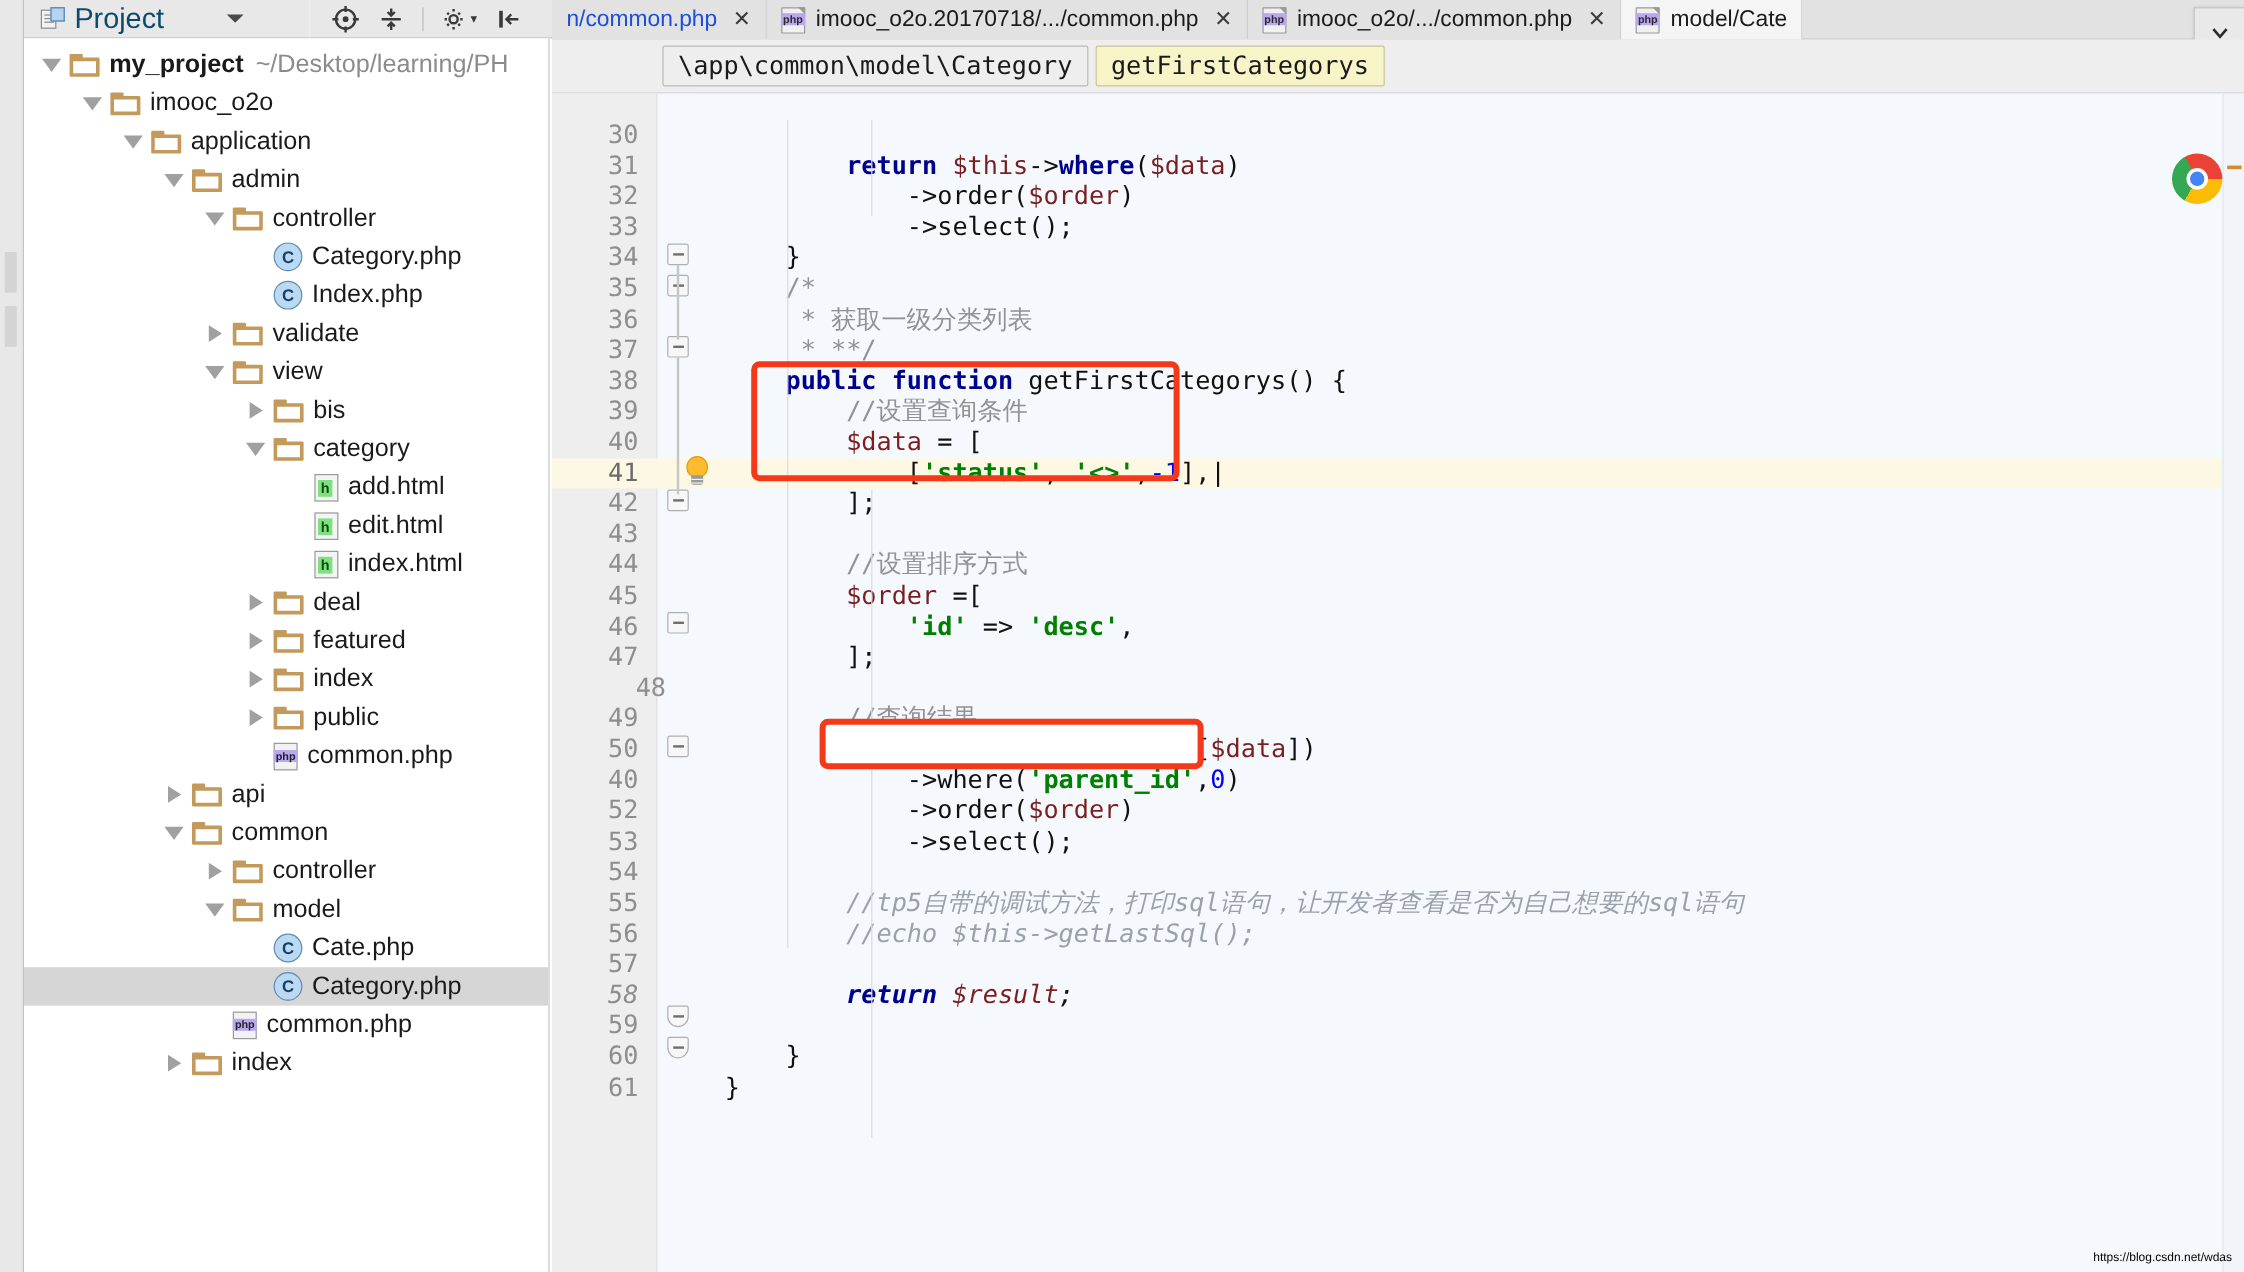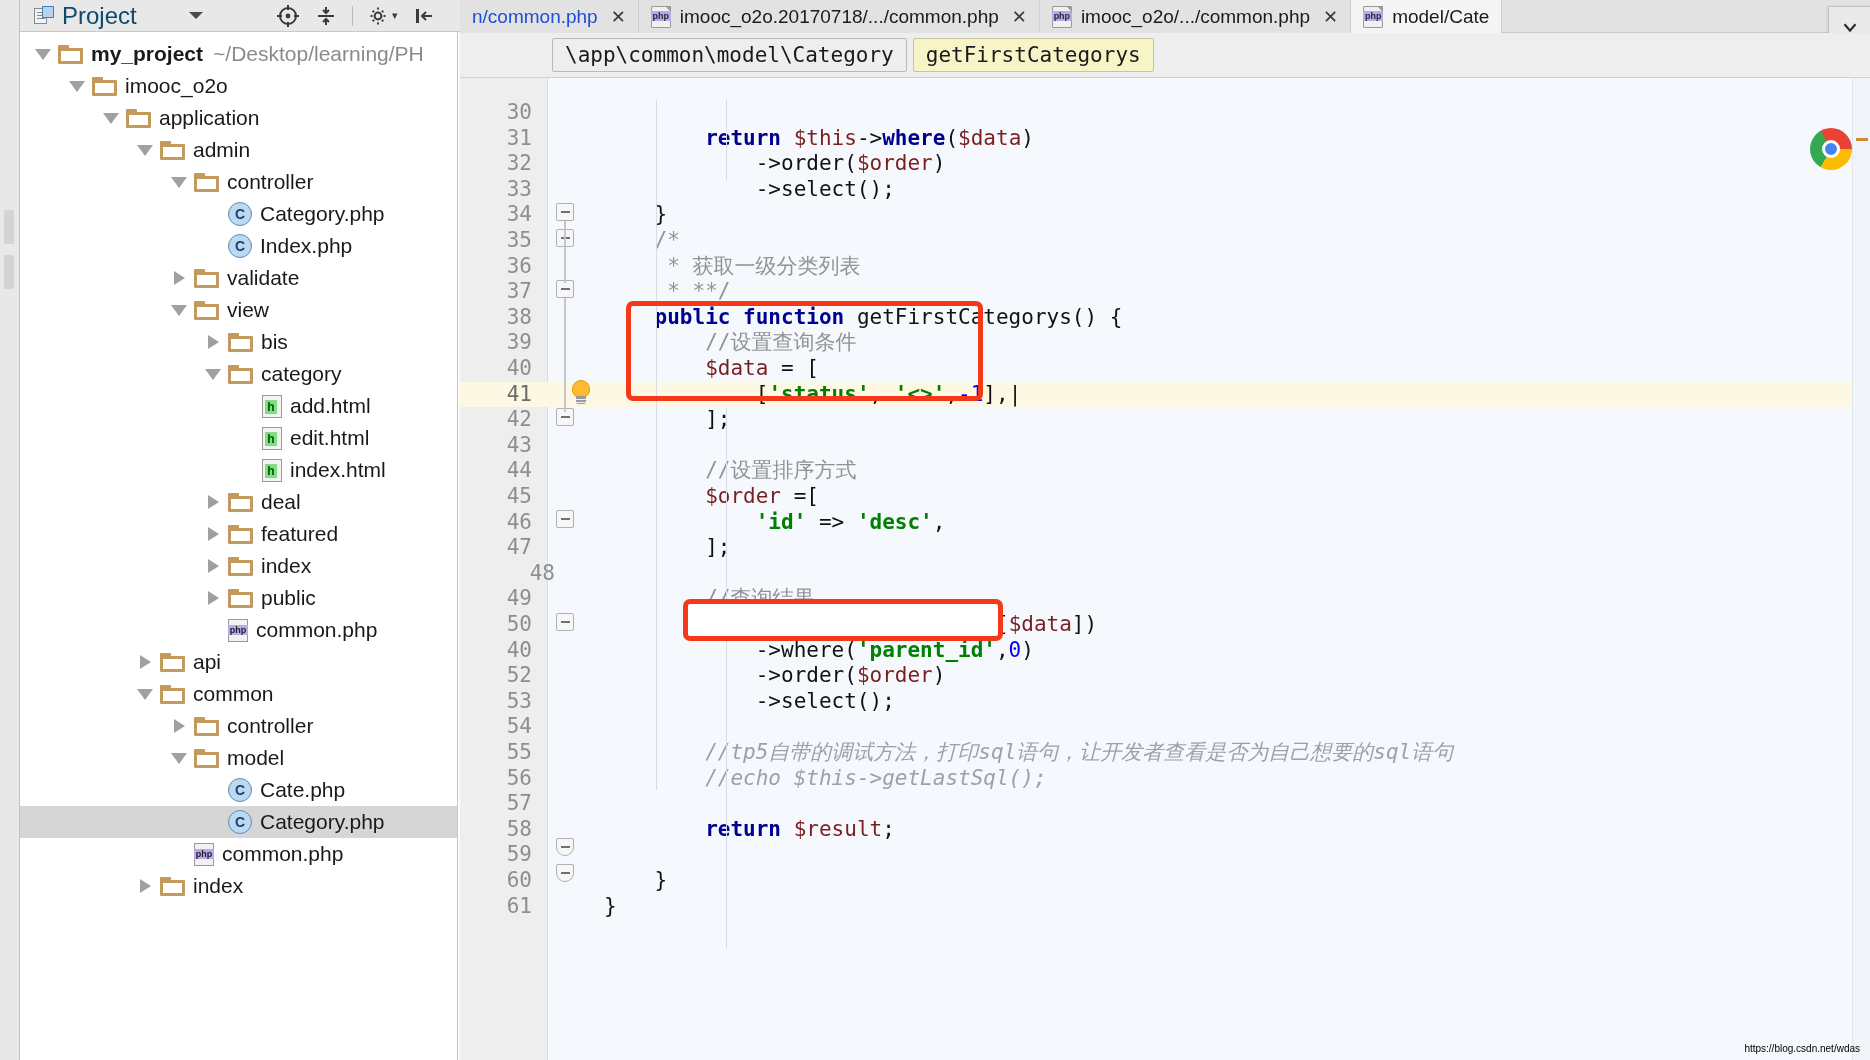--- a/index.html
+++ b/index.html
@@ -706,21 +706,21 @@
           <span class="code"><span class="cmt-i">        //tp5自带的调试方法，打印sql语句，让开发者查看是否为自己想要的sql语句</span></span>
         </div>
         <div class="line" style="position: absolute; top: 687.6px; left: 0px; width: 1410px;">
           <span class="ln">56</span>
           <span class="code"><span class="cmt-i">        //echo </span><span class="cmt-i">$this</span><span class="cmt-i">-&gt;getLastSql();</span></span>
         </div>
         <div class="line" style="position: absolute; top: 713.2px; left: 0px; width: 1410px;">
           <span class="ln">57</span>
           <span class="code"></span>
         </div>
-        <div class="line" style="position: absolute; top: 738.8px; left: 0px; width: 1410px;">
+        <div class="line" style="position: absolute; top: 738.8px; left: 0px; width: 1410px; font-style: italic;">
           <span class="ln">58</span>
           <span class="code"><span>        </span><span class="kw">return</span><span> </span><span class="var">$result</span><span>;</span></span>
         </div>
         <div class="line" style="position: absolute; top: 764.4px; left: 0px; width: 1410px;">
           <span class="ln">59</span>
           <span class="code"></span>
         </div>
         <div class="line" style="position: absolute; top: 790px; left: 0px; width: 1410px;">
           <span class="ln">60</span>
           <span class="code"><span>    }</span></span>

